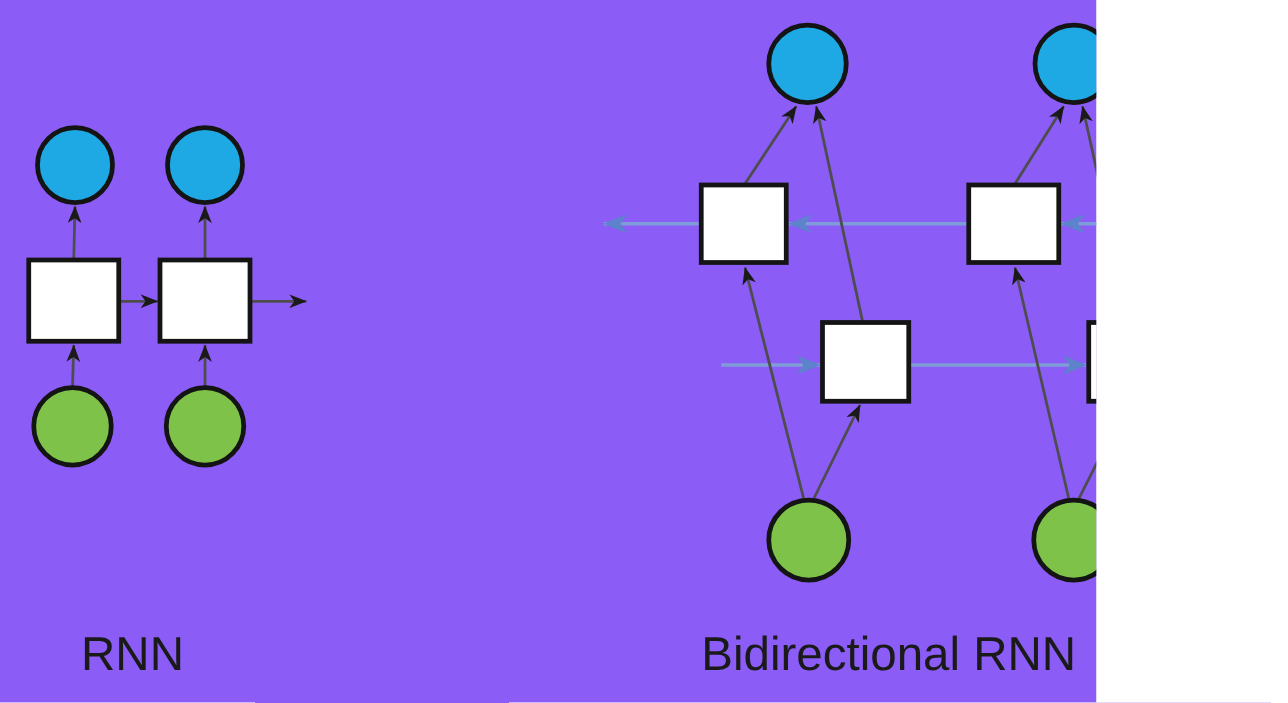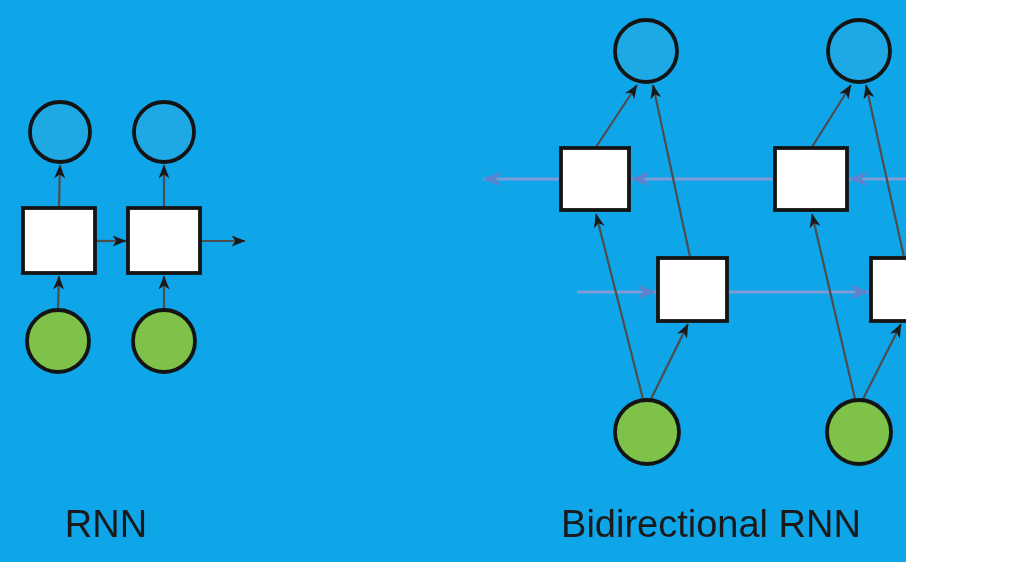--- a/index.html
+++ b/index.html
@@ -1,23 +1,22 @@
 <!DOCTYPE html>
 <html><head>
 <meta charset="utf-8">
 <style>
   html, body { margin: 0; padding: 0; background: #ffffff; }
   .canvas {
     position: relative;
     width: 877px;
     height: 562px;
-    background: #0ea5e9;
+    background: #8b5cf6;
     overflow: hidden;
     font-family: "Liberation Sans", sans-serif;
-    padding-left: 29px;
   }
   .figure-svg {
     position: absolute;
     left: 0; top: 0;
     width: 1030px; height: 562px;
     display: block;
   }
   .caption {
     position: absolute;
     top: 502px;

